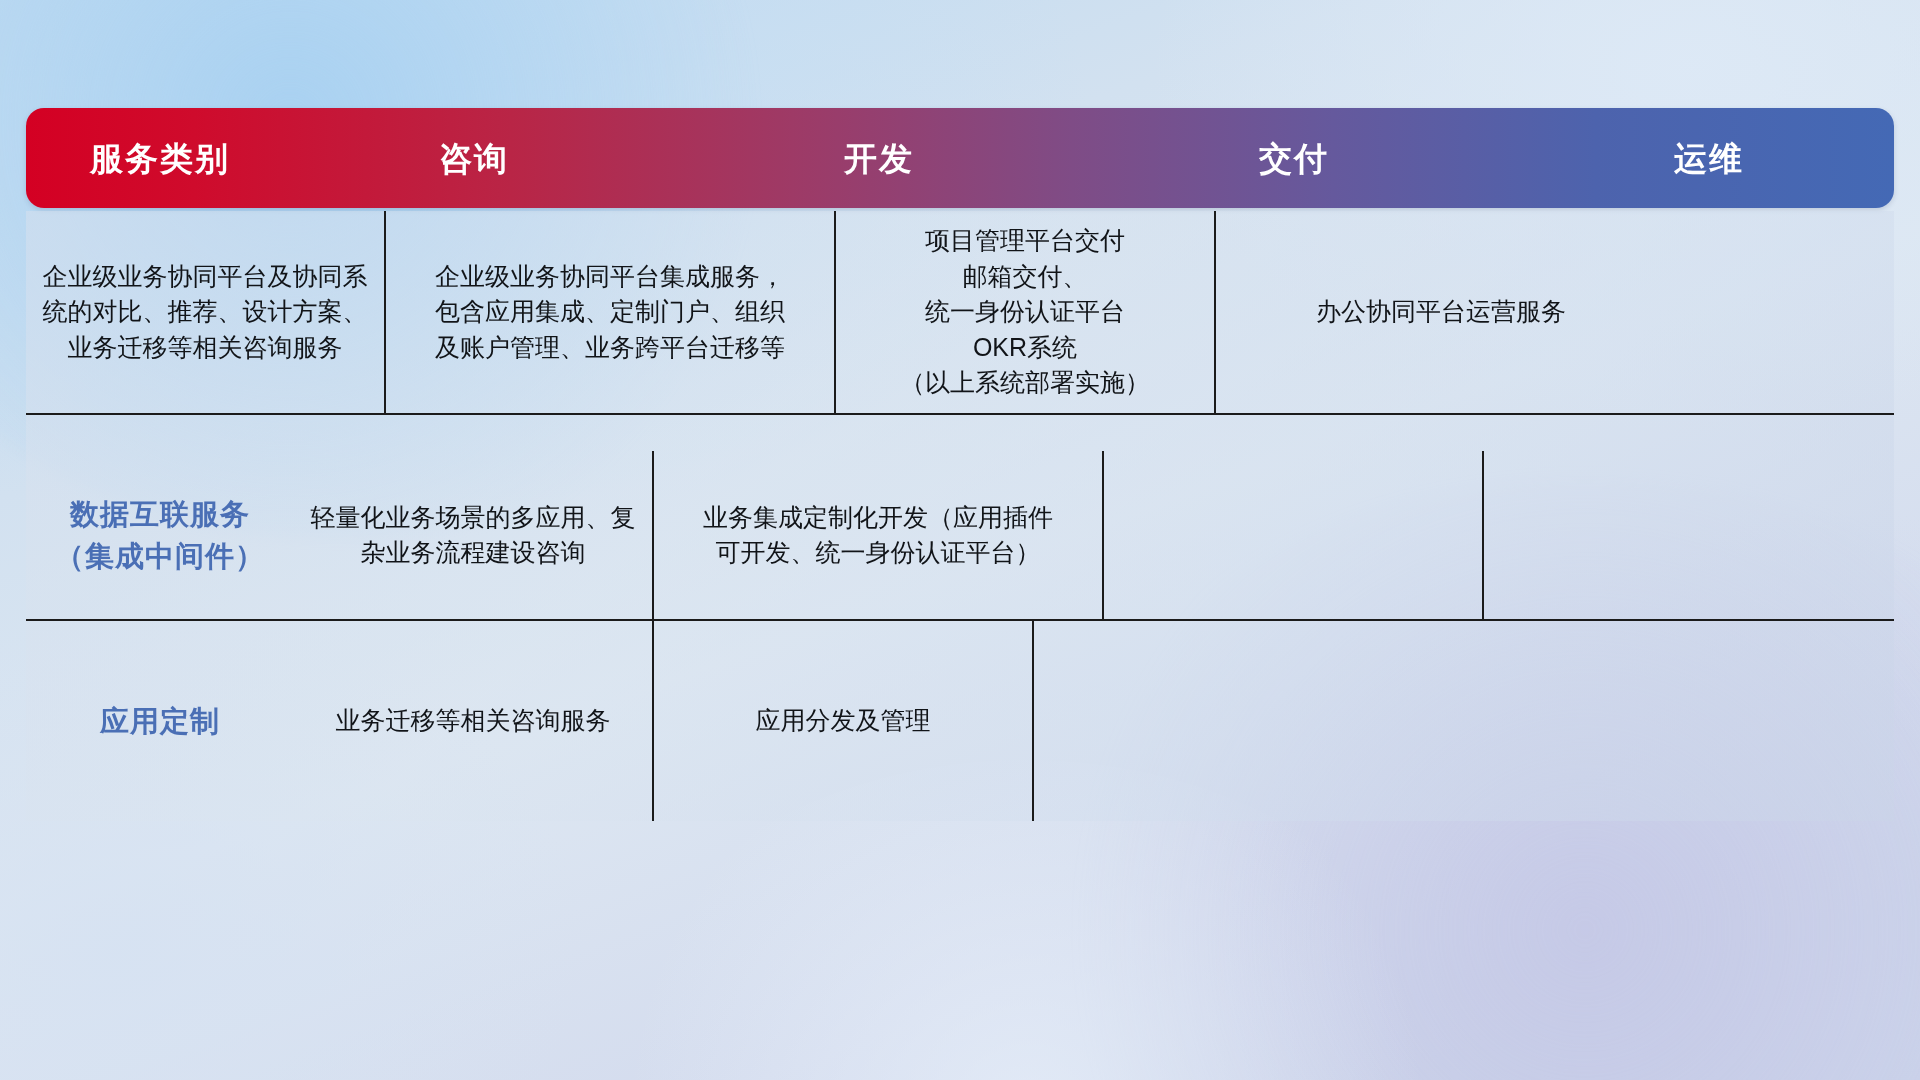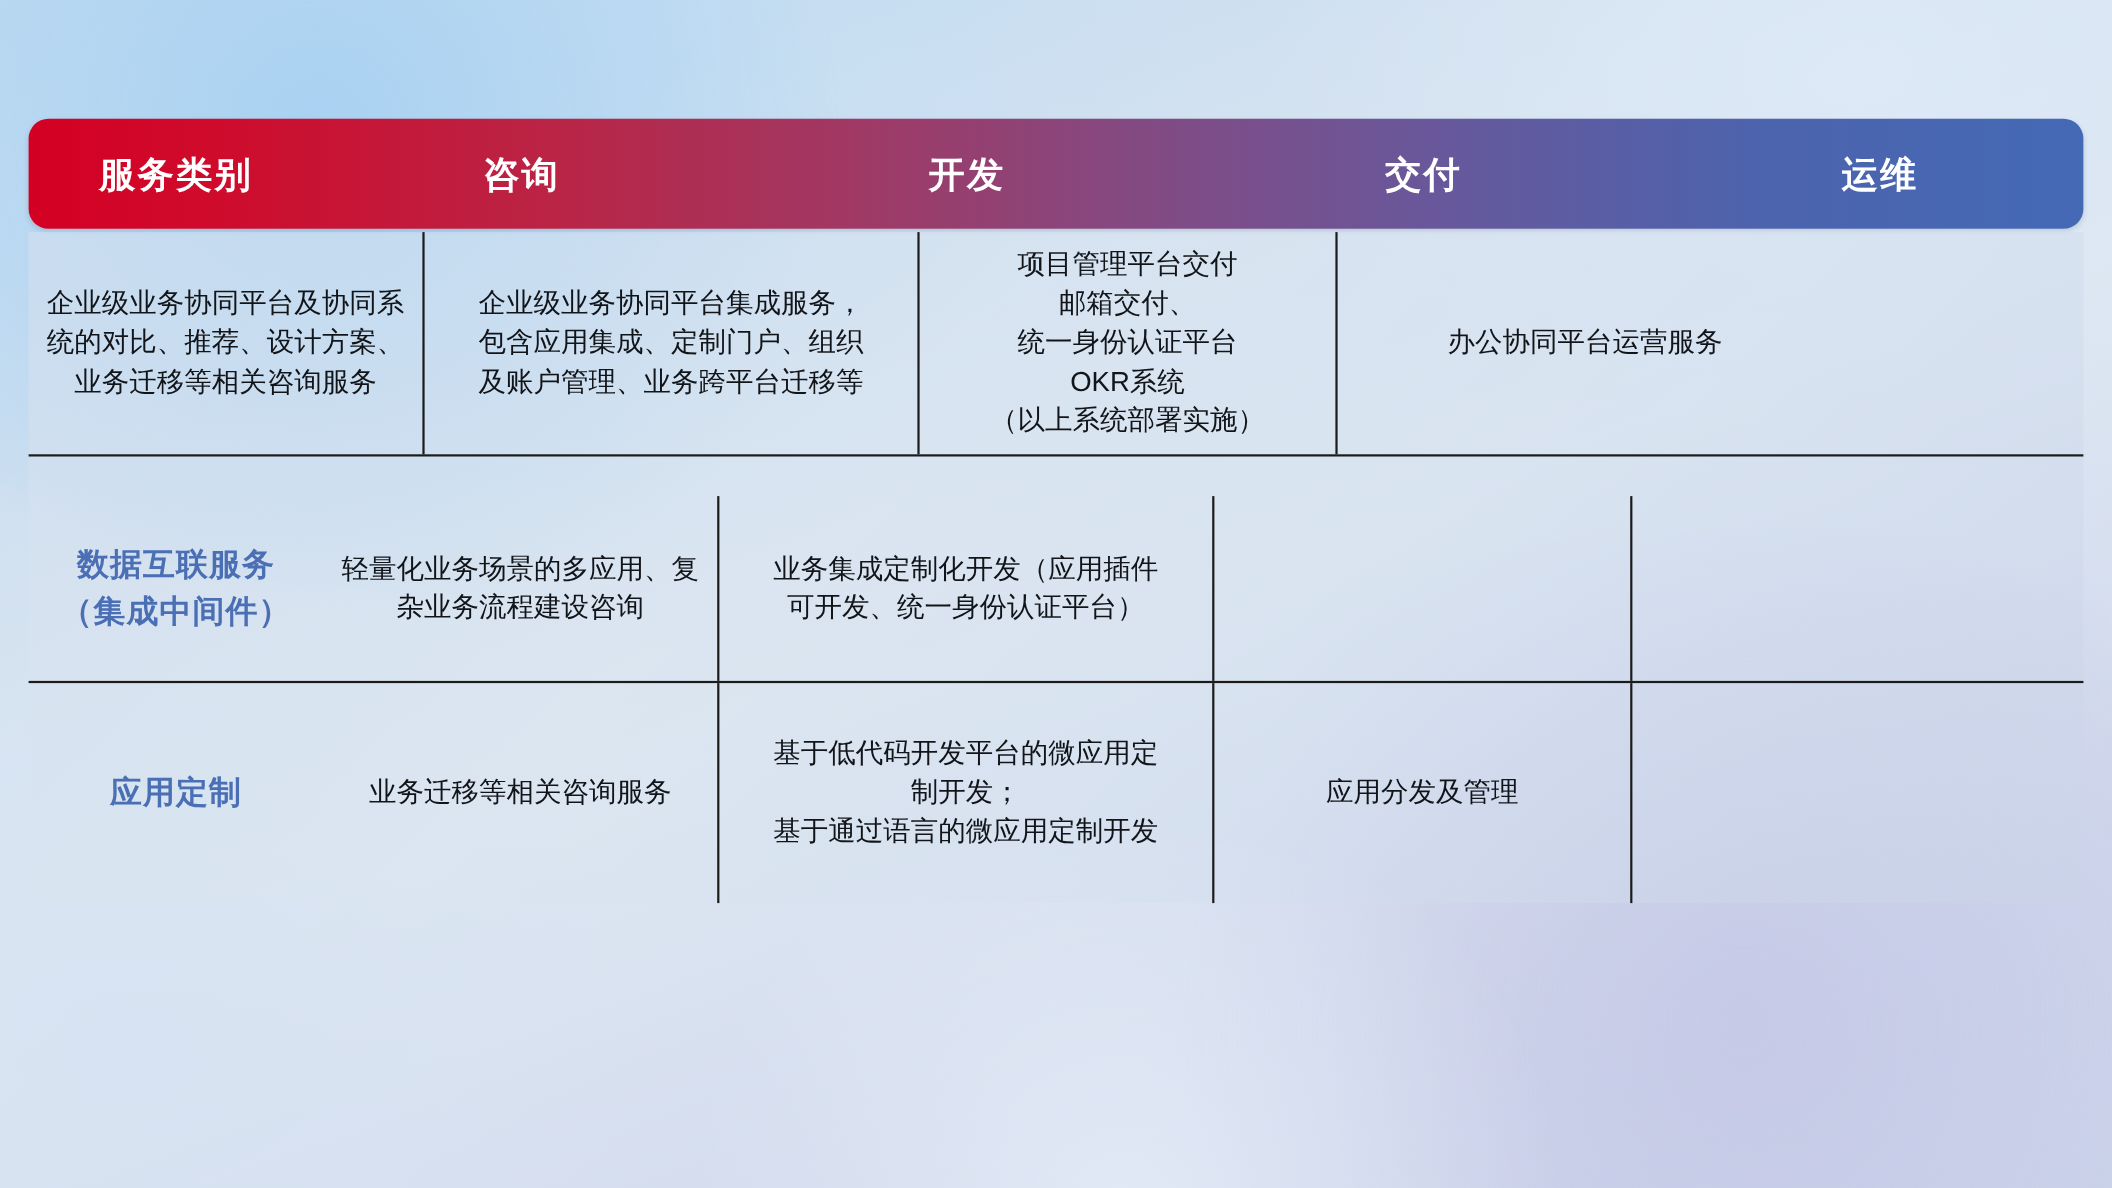--- a/index.html
+++ b/index.html
@@ -185,21 +185,18 @@
 杂业务流程建设咨询</div>
       <div class="bcell col-2">业务集成定制化开发（应用插件
 可开发、统一身份认证平台）</div>
       <div class="bcell col-3"></div>
       <div class="bcell last col-4"></div>
     </div>
 
     <div class="brow row-2">
       <div class="bcell cat col-0">应用定制</div>
       <div class="bcell col-1">业务迁移等相关咨询服务</div>
-      <div class="bcell col-2">基于低代码开发平台的微应用定
-制开发；
-基于通过语言的微应用定制开发</div>
       <div class="bcell col-3">应用分发及管理</div>
       <div class="bcell last col-4"></div>
     </div>
 
   </div>
 </div>
 
 </body></html>

